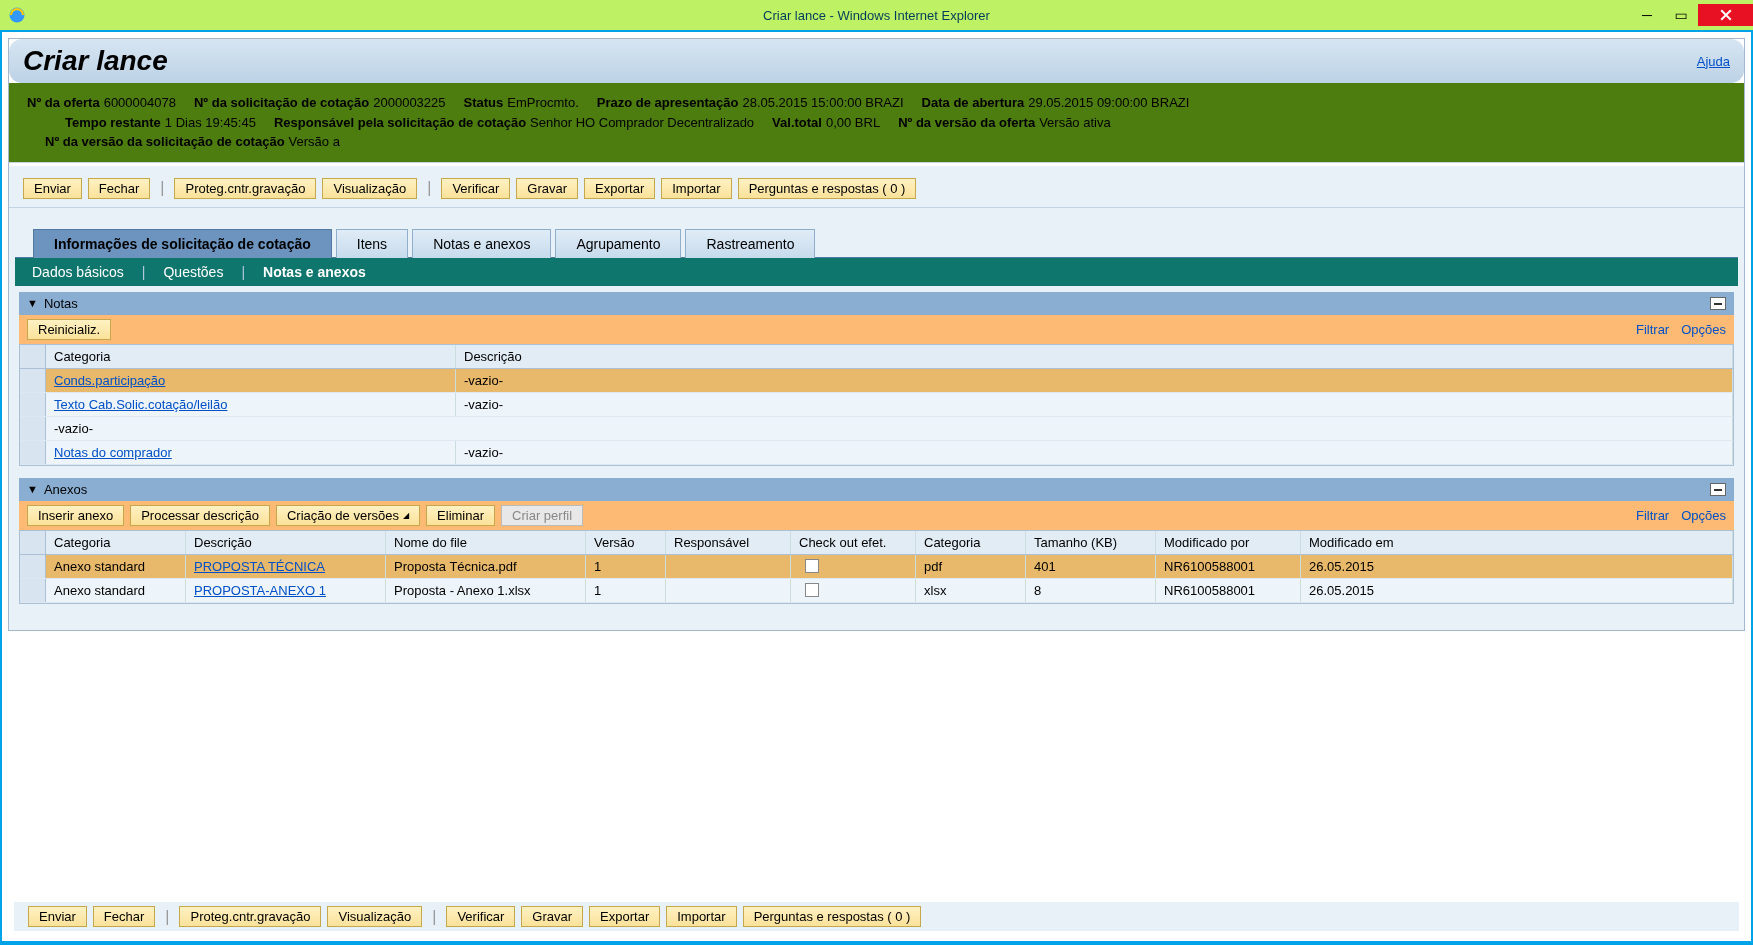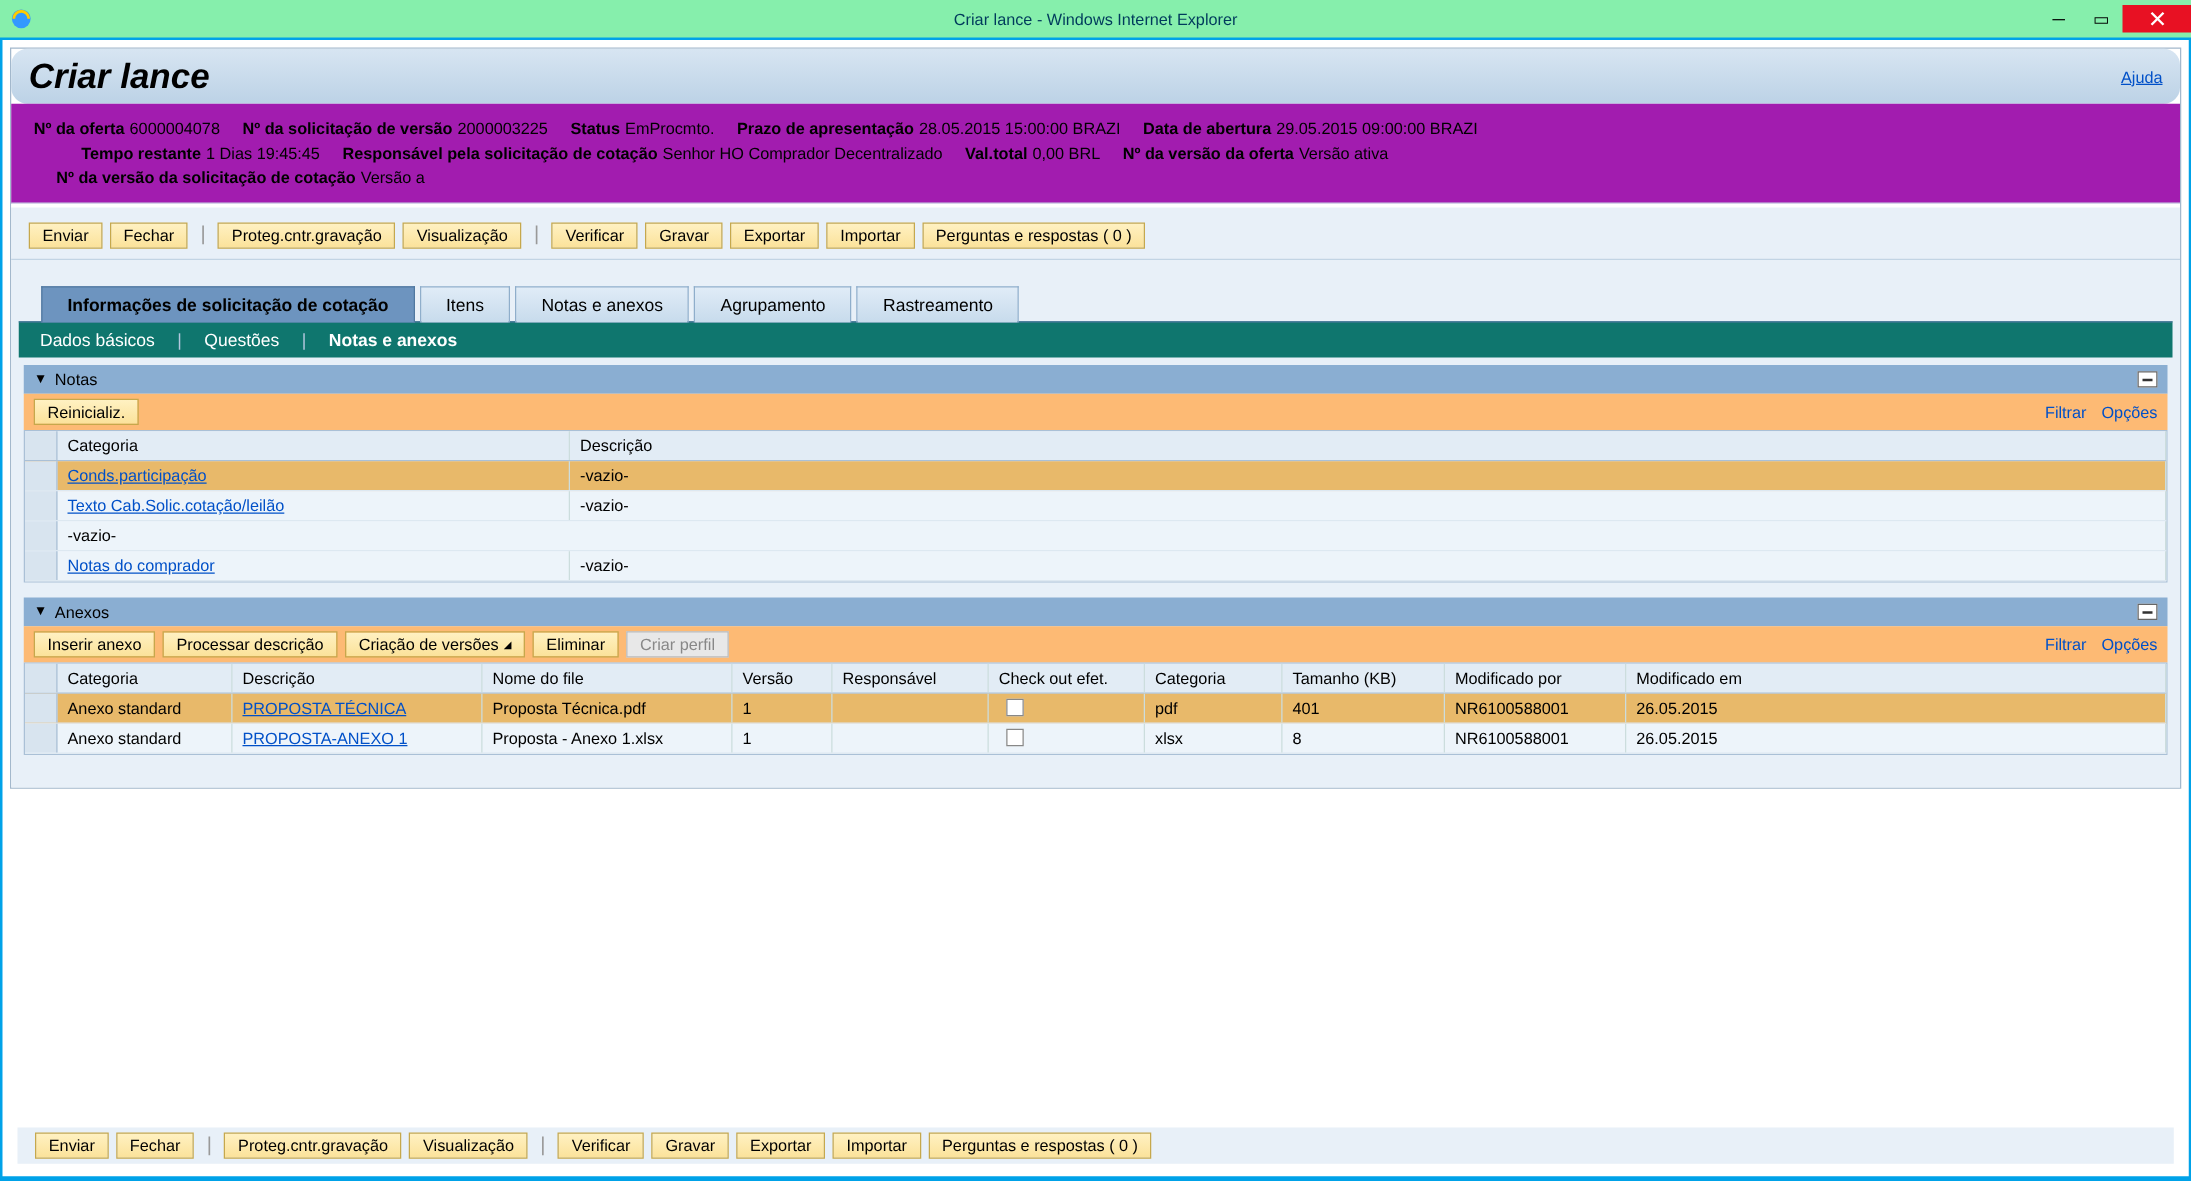--- a/index.html
+++ b/index.html
@@ -1,34 +1,34 @@
 <!DOCTYPE html>
 <html><head>
 <meta charset="utf-8">
 <style>
 * { box-sizing: border-box; margin: 0; padding: 0; font-family: Arial, sans-serif; }
 body { background: #00a2e8; width: 1753px; height: 945px; overflow: hidden; }
 
-.titlebar { height: 30px; display: flex; align-items: center; justify-content: space-between; background: #86efac; padding: 0 0 0 8px; }
+.titlebar { height: 30px; display: flex; align-items: center; justify-content: space-between; background: #bef264; padding: 0 0 0 8px; }
 .titlebar-left { display: flex; align-items: center; gap: 6px; }
 .ie-icon { width: 18px; height: 18px; }
 .titlebar-center { position: absolute; left: 50%; transform: translateX(-50%); font-size: 13px; color: #003b5c; }
 .titlebar-right { display: flex; align-items: center; }
 .win-btn { width: 34px; height: 22px; display: flex; align-items: center; justify-content: center; font-size: 14px; color: #000; }
 .win-close { background: #e81123; width: 55px; height: 22px; color: #fff; display:flex; align-items:center; justify-content:center; font-weight:bold; }
 .win-close svg { width: 12px; height: 12px; }
 
 .outer { background: #fff; margin: 2px; padding: 6px; height: 909px; }
 .main-panel { border: 1px solid #a3b8cc; }
 
 .page-title-bar { background: linear-gradient(#d7e5f2, #bcd2e6); padding: 6px 14px; display: flex; justify-content: space-between; align-items: center; border-radius: 13px; }
 .page-title { font-size: 28px; font-weight: bold; font-style: italic; color: #000; }
 .help-link { color: #0050c8; font-size: 13px; text-decoration: underline; }
 
-.info-panel { background: #a21caf; padding: 10px 18px; font-size: 13px; color: #000; border-bottom: 1px solid #c2d4e4; line-height: 1.5; }
+.info-panel { background: #4d7c0f; padding: 10px 18px; font-size: 13px; color: #000; border-bottom: 1px solid #c2d4e4; line-height: 1.5; }
 .info-row { display: flex; flex-wrap: wrap; gap: 4px 18px; }
 .info-item { white-space: nowrap; }
 .info-item b { font-weight: bold; margin-right: 4px; }
 
 .content-area { background: #e8f0f8; padding: 8px 0 14px 0; border-top: 3px solid #fff;}
 .toolbar { padding: 4px 14px 8px 14px; display: flex; align-items: center; gap: 6px; flex-wrap: wrap; border-bottom: 1px solid #c2d4e4; }
 .toolbar-sep { color: #999; margin: 0 4px; }
 .btn { background: linear-gradient(#fff1c2, #fbe29a); border: 1px solid #c6a84c; padding: 2px 10px; font-size: 13px; color: #000; cursor: pointer; }
 .btn-drop { background: linear-gradient(#fff1c2, #fbe29a); border: 1px solid #c6a84c; padding: 2px 10px 2px 10px; font-size: 13px; display: inline-flex; align-items: center; gap: 4px; cursor:pointer; }
 .btn-drop .tri { font-size: 8px; }
@@ -110,21 +110,21 @@
   <div class="main-panel">
 
     <div class="page-title-bar">
       <div class="page-title">Criar lance</div>
       <a class="help-link">Ajuda</a>
     </div>
 
     <div class="info-panel">
       <div class="info-row">
         <span class="info-item"><b>Nº da oferta</b><span>6000004078</span></span>
-        <span class="info-item"><b>Nº da solicitação de versão</b><span>2000003225</span></span>
+        <span class="info-item"><b>Nº da solicitação de cotação</b><span>2000003225</span></span>
         <span class="info-item"><b>Status</b><span>EmProcmto.</span></span>
         <span class="info-item"><b>Prazo de apresentação</b><span>28.05.2015 15:00:00 BRAZI</span></span>
         <span class="info-item"><b>Data de abertura</b><span>29.05.2015 09:00:00 BRAZI</span></span>
       </div>
       <div class="info-row" style="padding-left: 38px;">
         <span class="info-item"><b>Tempo restante</b><span>1 Dias 19:45:45</span></span>
         <span class="info-item"><b>Responsável pela solicitação de cotação</b><span>Senhor HO Comprador Decentralizado</span></span>
         <span class="info-item"><b>Val.total</b><span>0,00 BRL</span></span>
         <span class="info-item"><b>Nº da versão da oferta</b><span>Versão ativa</span></span>
       </div>

